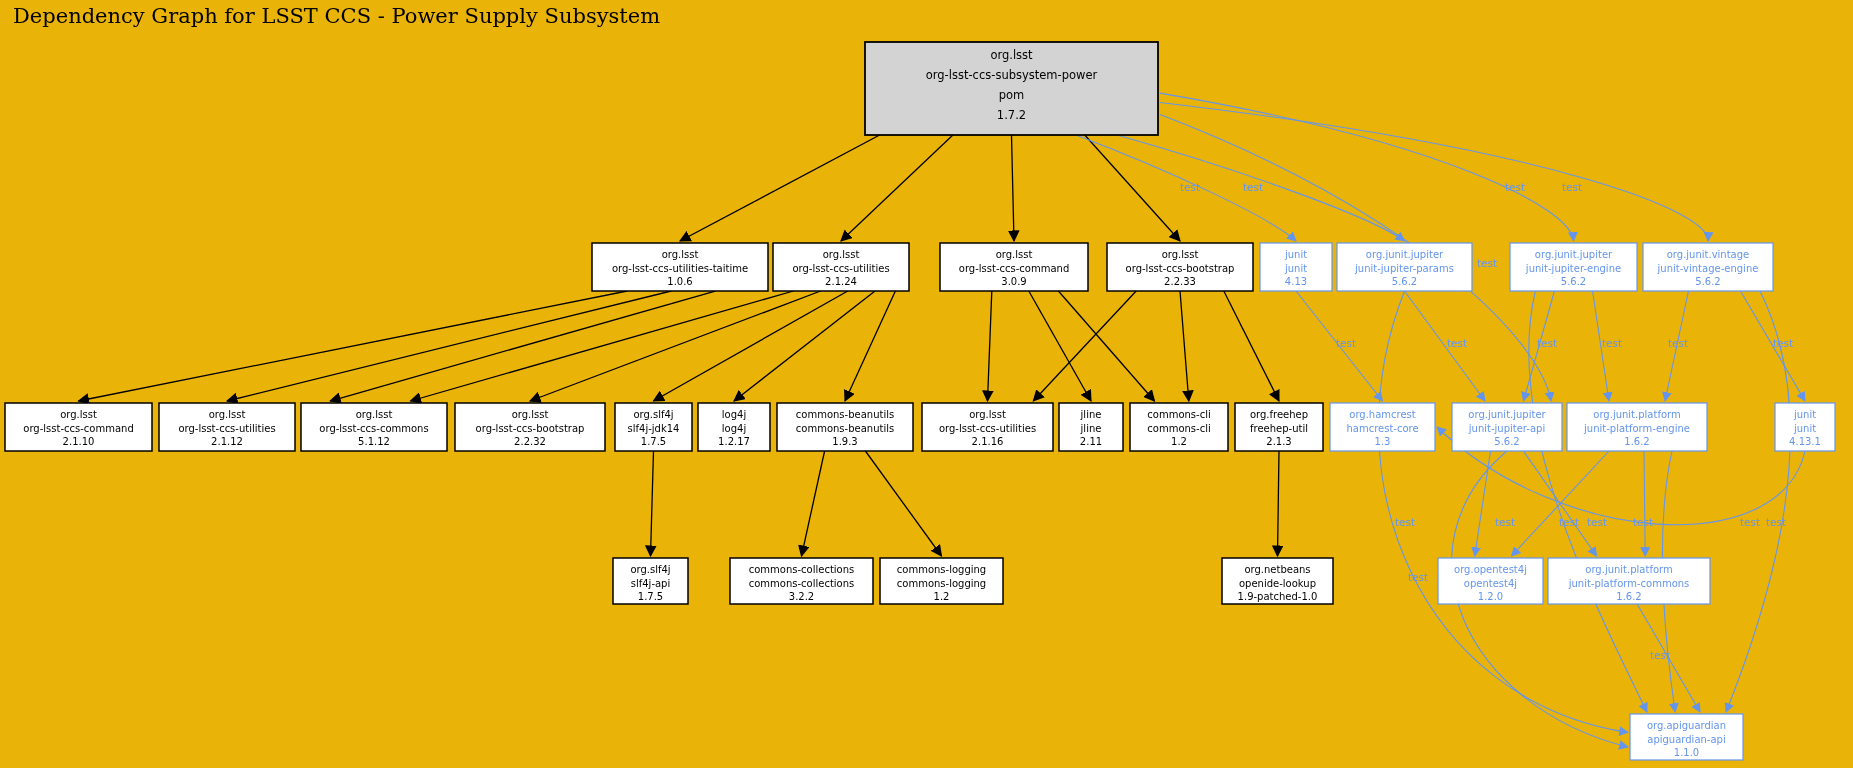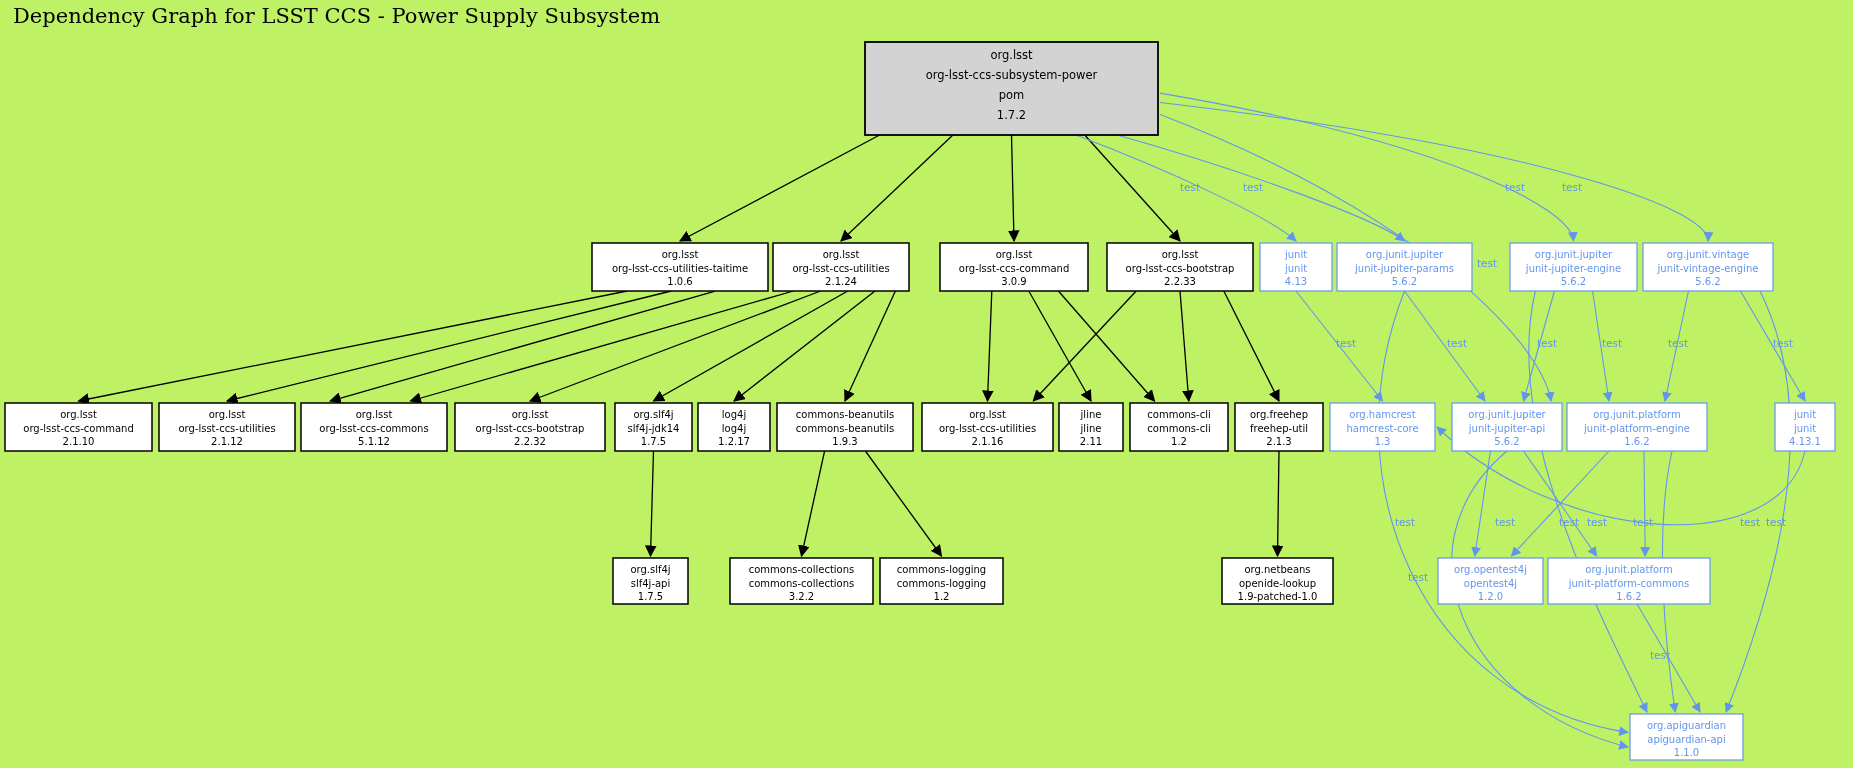--- a/index.html
+++ b/index.html
@@ -1,16 +1,16 @@
 <!DOCTYPE html>
 <html><head>
 <meta charset="utf-8">
 <style>
   html,body{margin:0;padding:0;background:#ffffff;}
-  #stage{position:relative;width:1853px;height:768px;background:#bef264;overflow:hidden;
+  #stage{position:relative;width:1853px;height:768px;background:#eab308;overflow:hidden;
          font-family:"DejaVu Sans",sans-serif;}
   #graph-title{position:absolute;left:13px;top:4px;font-family:"DejaVu Serif",serif;
          font-size:21px;color:#000000;white-space:nowrap;}
   #graph-svg{position:absolute;left:0;top:0;}
   svg text{font-family:"DejaVu Sans",sans-serif;}
 </style>
 </head>
 <body>
 
 <div id="stage">

